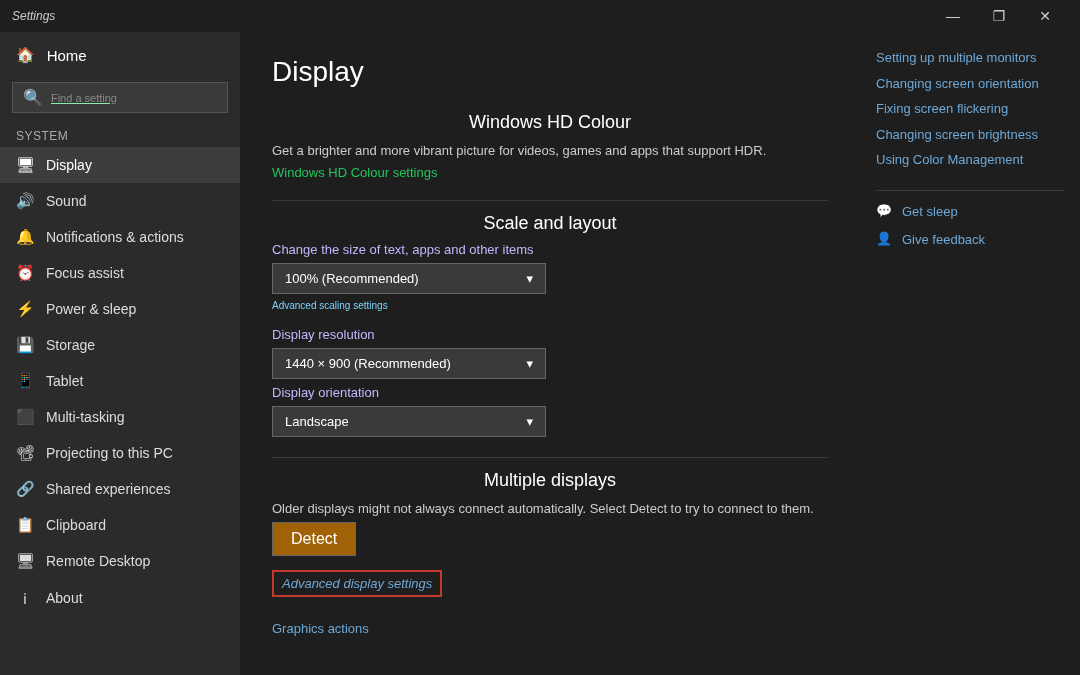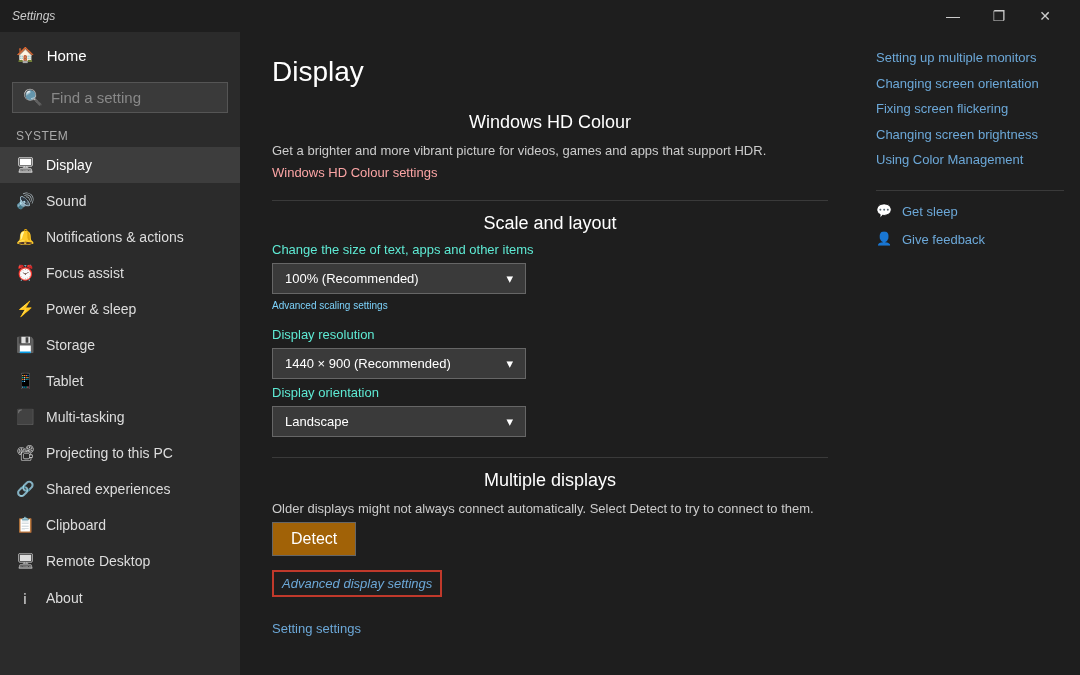--- a/index.html
+++ b/index.html
@@ -83,22 +83,23 @@
       background: #3a3a3a;
       border: 1px solid #555;
       padding: 5px 10px;
       gap: 8px;
     }
     .search-box input {
       background: transparent;
       border: none;
       outline: none;
       color: #86efac;
-      font-size: 15px;
+      font-size: 11px;
       width: 100%;
+      text-decoration: underline;
     }
     .search-box input::placeholder { color: #888; }
 
     .sidebar-section-label {
       font-size: 12px;
       color: #aaa;
       padding: 8px 16px 4px;
       text-transform: uppercase;
       letter-spacing: 0.5px;
     }
@@ -150,36 +151,36 @@
 
     .section-desc {
       font-size: 13px;
       color: #ccc;
       margin-bottom: 4px;
       line-height: 1.5;
     }
 
     .link-text {
       font-size: 13px;
-      color: #fca5a5;
+      color: #22c55e;
       cursor: pointer;
     }
 
     .subsection {
       margin-bottom: 20px;
     }
 
     .field-label {
       font-size: 13px;
-      color: #5eead4;
+      color: #c4b5fd;
       margin-bottom: 6px;
     }
 
     .dropdown-select {
-      width: 254px;
+      width: 274px;
       background: #3a3a3a;
       border: 1px solid #666;
       color: #fff;
       padding: 7px 12px;
       font-size: 13px;
       display: flex;
       align-items: center;
       justify-content: space-between;
       cursor: pointer;
       margin-bottom: 6px;
@@ -380,21 +381,21 @@
 
     <hr class="divider">
 
     <div class="subsection">
       <div class="section-title">Multiple displays</div>
       <div class="section-desc">Older displays might not always connect automatically. Select Detect to try to connect to them.</div>
       <button class="detect-btn">Detect</button>
       <br>
       <span class="advanced-display-link">Advanced display settings</span>
       <br><br>
-      <div class="graphics-link">Setting settings</div>
+      <div class="graphics-link">Graphics actions</div>
     </div>
   </div>
 
   <div class="right-panel">
     <div class="right-panel-section">
       <a class="right-panel-link">Setting up multiple monitors</a>
       <a class="right-panel-link">Changing screen orientation</a>
       <a class="right-panel-link">Fixing screen flickering</a>
       <a class="right-panel-link">Changing screen brightness</a>
       <a class="right-panel-link">Using Color Management</a>

